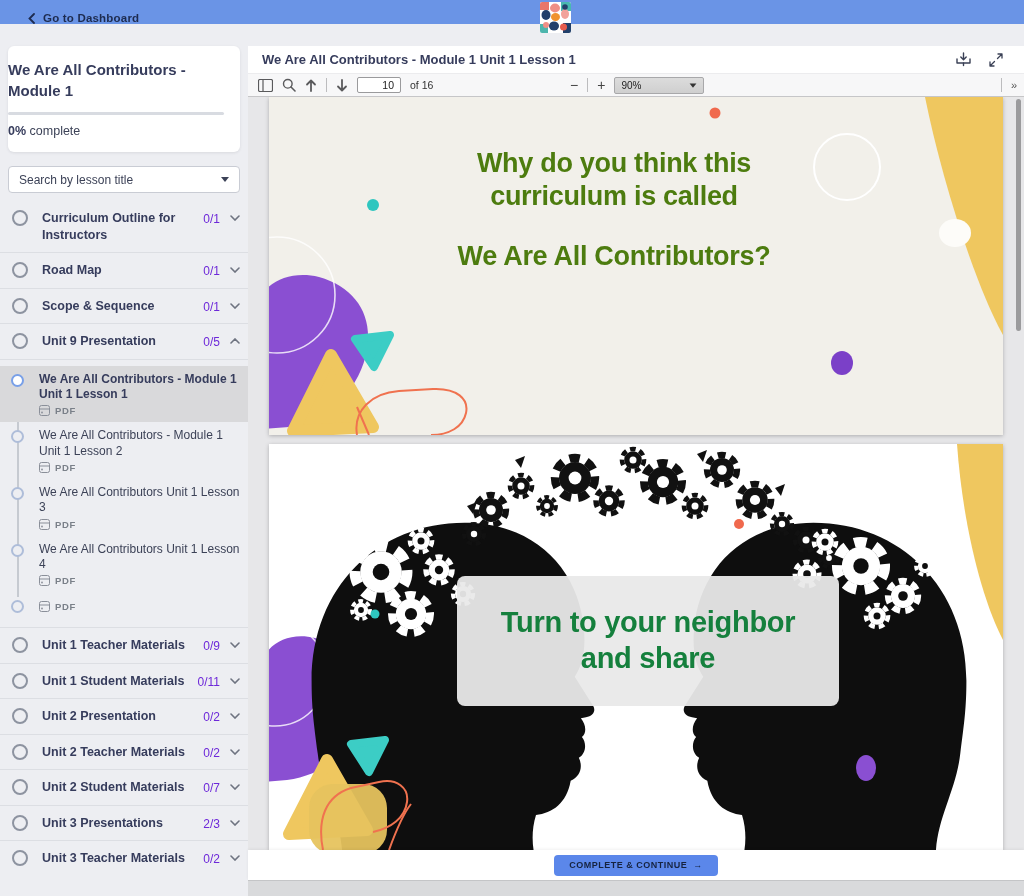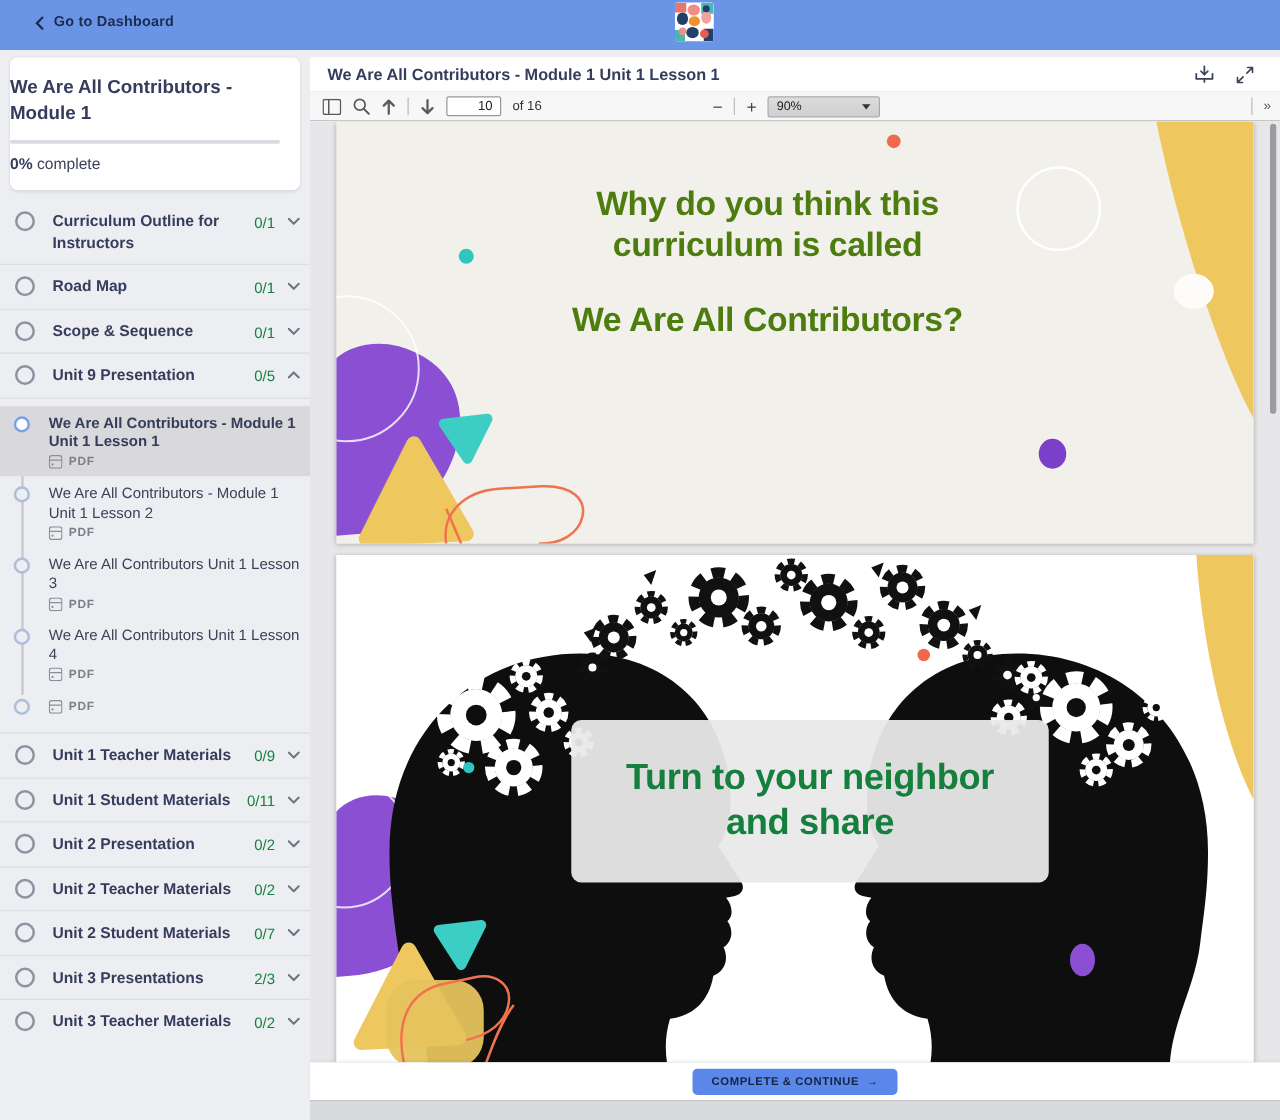--- a/index.html
+++ b/index.html
@@ -1,20 +1,20 @@
 <!DOCTYPE html>
 <html><head>
 <meta charset="utf-8">
 <style>
   * { margin:0; padding:0; box-sizing:border-box; }
   html,body { width:1024px; height:896px; overflow:hidden; }
   body { font-family:"Liberation Sans","DejaVu Sans",sans-serif; background:#edeef2; position:relative; color:#363c5c; }
 
   
-  .topbar { position:absolute; left:0; top:0; width:1024px; height:40px; background:#6a94e6; z-index:30; }
+  .topbar { position:absolute; left:0; top:0; width:1024px; height:24px; background:#6a94e6; z-index:30; }
   .back-link { position:absolute; left:28px; top:0; height:36px; display:flex; align-items:center; gap:8px; cursor:pointer; }
   .back-link span { font-size:11.5px; font-weight:700; color:#1d2b4f; letter-spacing:.2px; }
   .app-logo { position:absolute; left:540px; top:2px; width:31px; height:31px; background:#fff; border-radius:2px; overflow:hidden; }
 
   
   .sidebar { position:absolute; left:0; top:36px; width:248px; bottom:0; background:#edeef2; overflow:hidden; }
   .course-card { margin:10px 8px 0 8px; background:#fff; border-radius:6px; box-shadow:0 1px 3px rgba(40,44,63,.10); padding:13px 16px 14px 0; }
   .course-title { font-size:15px; line-height:1.4; font-weight:700; color:#363c5c; }
   .progress-track { height:3px; background:#d8dbe1; border-radius:2px; margin:11px 0 9px 0; position:relative; }
   .progress-fill { position:absolute; left:0; top:0; bottom:0; width:0%; background:#5b87ea; border-radius:2px; }
@@ -22,21 +22,21 @@
   .progress-text b { color:#363c5c; }
   .search-box { margin:14px 8px 0 8px; height:27px; background:#fff; border:1px solid #c9ccd4; border-radius:4px; display:flex; align-items:center; padding:0 10px; cursor:pointer; }
   .search-box .ph { flex:1; font-size:12px; color:#3c4257; }
   .caret-down { width:0; height:0; border-left:4px solid transparent; border-right:4px solid transparent; border-top:5px solid #3c4257; }
 
   .nav-list { margin-top:8px; }
   .sec { display:flex; align-items:flex-start; padding:9px 8px 9px 12px; margin:0 0 0 0; cursor:pointer; border-top:1px solid #dcdee3; }
   .sec:first-child { border-top:none; }
   .ring { flex:0 0 16px; width:16px; height:16px; border:2px solid #8d93a0; border-radius:50%; margin:0 14px 0 0; margin-top:0px; }
   .sec-label { flex:1; font-size:12.5px; line-height:1.32; font-weight:700; color:#363c5c; padding-right:6px; }
-  .sec-count { font-size:12px; color:#15803d; margin:2px 10px 0 0; white-space:nowrap; }
+  .sec-count { font-size:12px; color:#6d28d9; margin:2px 10px 0 0; white-space:nowrap; }
   .chev { margin-top:5px; flex:0 0 10px; }
   .chev.up { transform:rotate(180deg); }
 
   .lessons { position:relative; border-top:1px solid #dcdee3; padding:6px 0 8px 0; }
   .lessons .connector { position:absolute; left:17px; top:18px; bottom:30px; width:2px; background:#c6cad1; }
   .lesson { position:relative; display:flex; align-items:flex-start; padding:6px 8px 6px 11px; cursor:pointer; }
   .lesson.selected { background:#d9d9db; }
   .dot { position:relative; z-index:1; flex:0 0 13px; width:13px; height:13px; border:2px solid #aebdd9; border-radius:50%; background:#edeef2; margin:2px 15px 0 0; }
   .lesson.selected .dot { border-color:#79a0e8; background:#fff; }
   .lesson-title { font-size:12px; line-height:1.28; color:#3c4257; }
@@ -112,20 +112,24 @@
 
 <div class="sidebar">
   <div class="course-card">
     <div class="course-title">We Are All Contributors - Module 1</div>
     <div class="progress-track">
         <div class="progress-fill"></div>
       </div>
     <div class="progress-text"><b>0%</b> <span>complete</span></div>
   </div>
 
+  <div class="search-box">
+    <span class="ph">Search by lesson title</span>
+    <span class="caret-down"></span>
+  </div>
 
   <div class="nav-list">
 
     <div class="sec">
       <span class="ring"></span>
       <span class="sec-label">Curriculum Outline for Instructors</span>
       <span class="sec-count">0/1</span>
       <svg class="chev" width="10" height="6" viewBox="0 0 10 6">
           <path d="M1,1 L5,5 L9,1" fill="none" stroke="#6e7380" stroke-width="1.6" stroke-linecap="round"></path>
         </svg>

